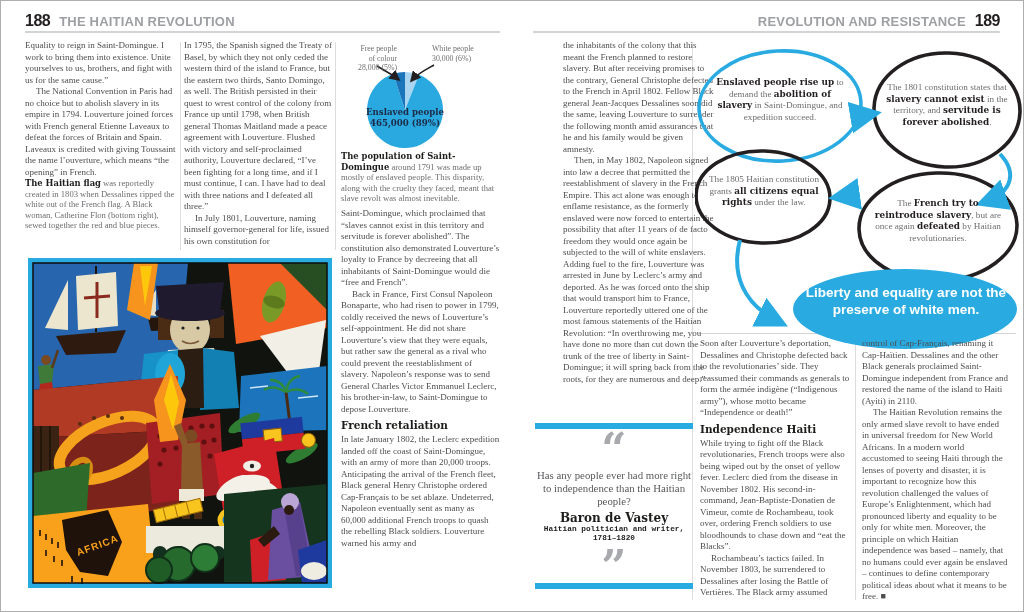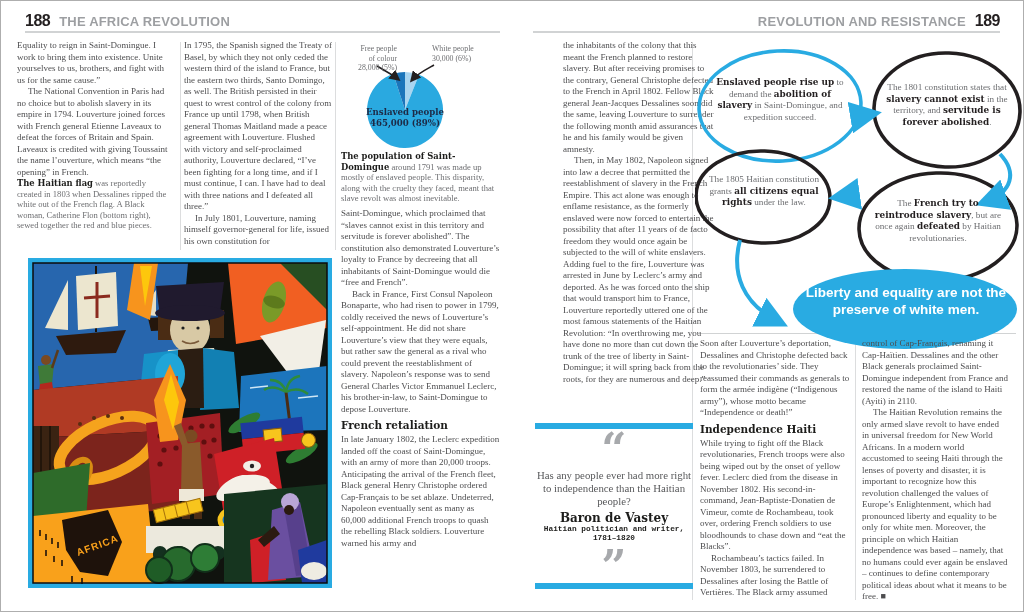--- a/index.html
+++ b/index.html
@@ -38,37 +38,37 @@
   .bubble-text b{color:#231f20;font-family:"DejaVu Serif",serif;font-size:8.9px;}
   .blue-bubble-text{color:#ffffff;font-family:Liberation Sans, sans-serif;font-weight:bold;font-size:13.5px;line-height:17px;text-align:center;}
 </style>
 </head>
 <body>
 
 <div class="page">
 
   <div class="abs hdr" style="left:25px;top:12px;">
     <span class="hdr-num">188</span>
-    <span class="hdr-title">THE AFRICA REVOLUTION</span>
+    <span class="hdr-title">THE HAITIAN REVOLUTION</span>
   </div>
   <div class="abs rule-h" style="left:25px;top:31px;width:475px;"></div>
 
   <div class="abs hdr" style="left:533px;top:12px;width:467px;justify-content:flex-end;">
     <span class="hdr-title">REVOLUTION AND RESISTANCE</span>
     <span class="hdr-num">189</span>
   </div>
   <div class="abs rule-h" style="left:533px;top:31px;width:467px;"></div>
 
   <div class="abs rule-v" style="left:180px;top:42px;height:208px;"></div>
   <div class="abs rule-v" style="left:335px;top:42px;height:208px;"></div>
   <div class="abs rule-v" style="left:692px;top:42px;height:558px;"></div>
   <div class="abs rule-v" style="left:855px;top:338px;height:262px;"></div>
   <div class="abs rule-h" style="left:698px;top:333px;width:318px;height:1px;background:#d1d3d4;"></div>
 
-  <div class="abs body-col" style="left:17px;top:40px;width:154px;">
+  <div class="abs body-col" style="left:25px;top:40px;width:154px;">
     <p>Equality to reign in Saint-Domingue. I work to bring them into existence. Unite yourselves to us, brothers, and fight with us for the same cause.”</p>
     <p class="ind">The National Convention in Paris had no choice but to abolish slavery in its empire in 1794. Louverture joined forces with French general Etienne Laveaux to defeat the forces of Britain and Spain. Laveaux is credited with giving Toussaint the name l’ouverture, which means “the opening” in French.</p>
     <p class="caption flag-cap"><b>The Haitian flag</b><span> was reportedly created in 1803 when Dessalines ripped the white out of the French flag. A Black woman, Catherine Flon (bottom right), sewed together the red and blue pieces.</span></p>
   </div>
 
   <div class="abs body-col" style="left:184px;top:40px;width:148px;">
     <p>In 1795, the Spanish signed the Treaty of Basel, by which they not only ceded the western third of the island to France, but the eastern two thirds, Santo Domingo, as well. The British persisted in their quest to wrest control of the colony from France up until 1798, when British general Thomas Maitland made a peace agreement with Louverture. Flushed with victory and self-proclaimed authority, Louverture declared, “I’ve been fighting for a long time, and if I must continue, I can. I have had to deal with three nations and I defeated all three.”</p>
     <p class="ind">In July 1801, Louverture, naming himself governor-general for life, issued his own constitution for</p>
   </div>
 

